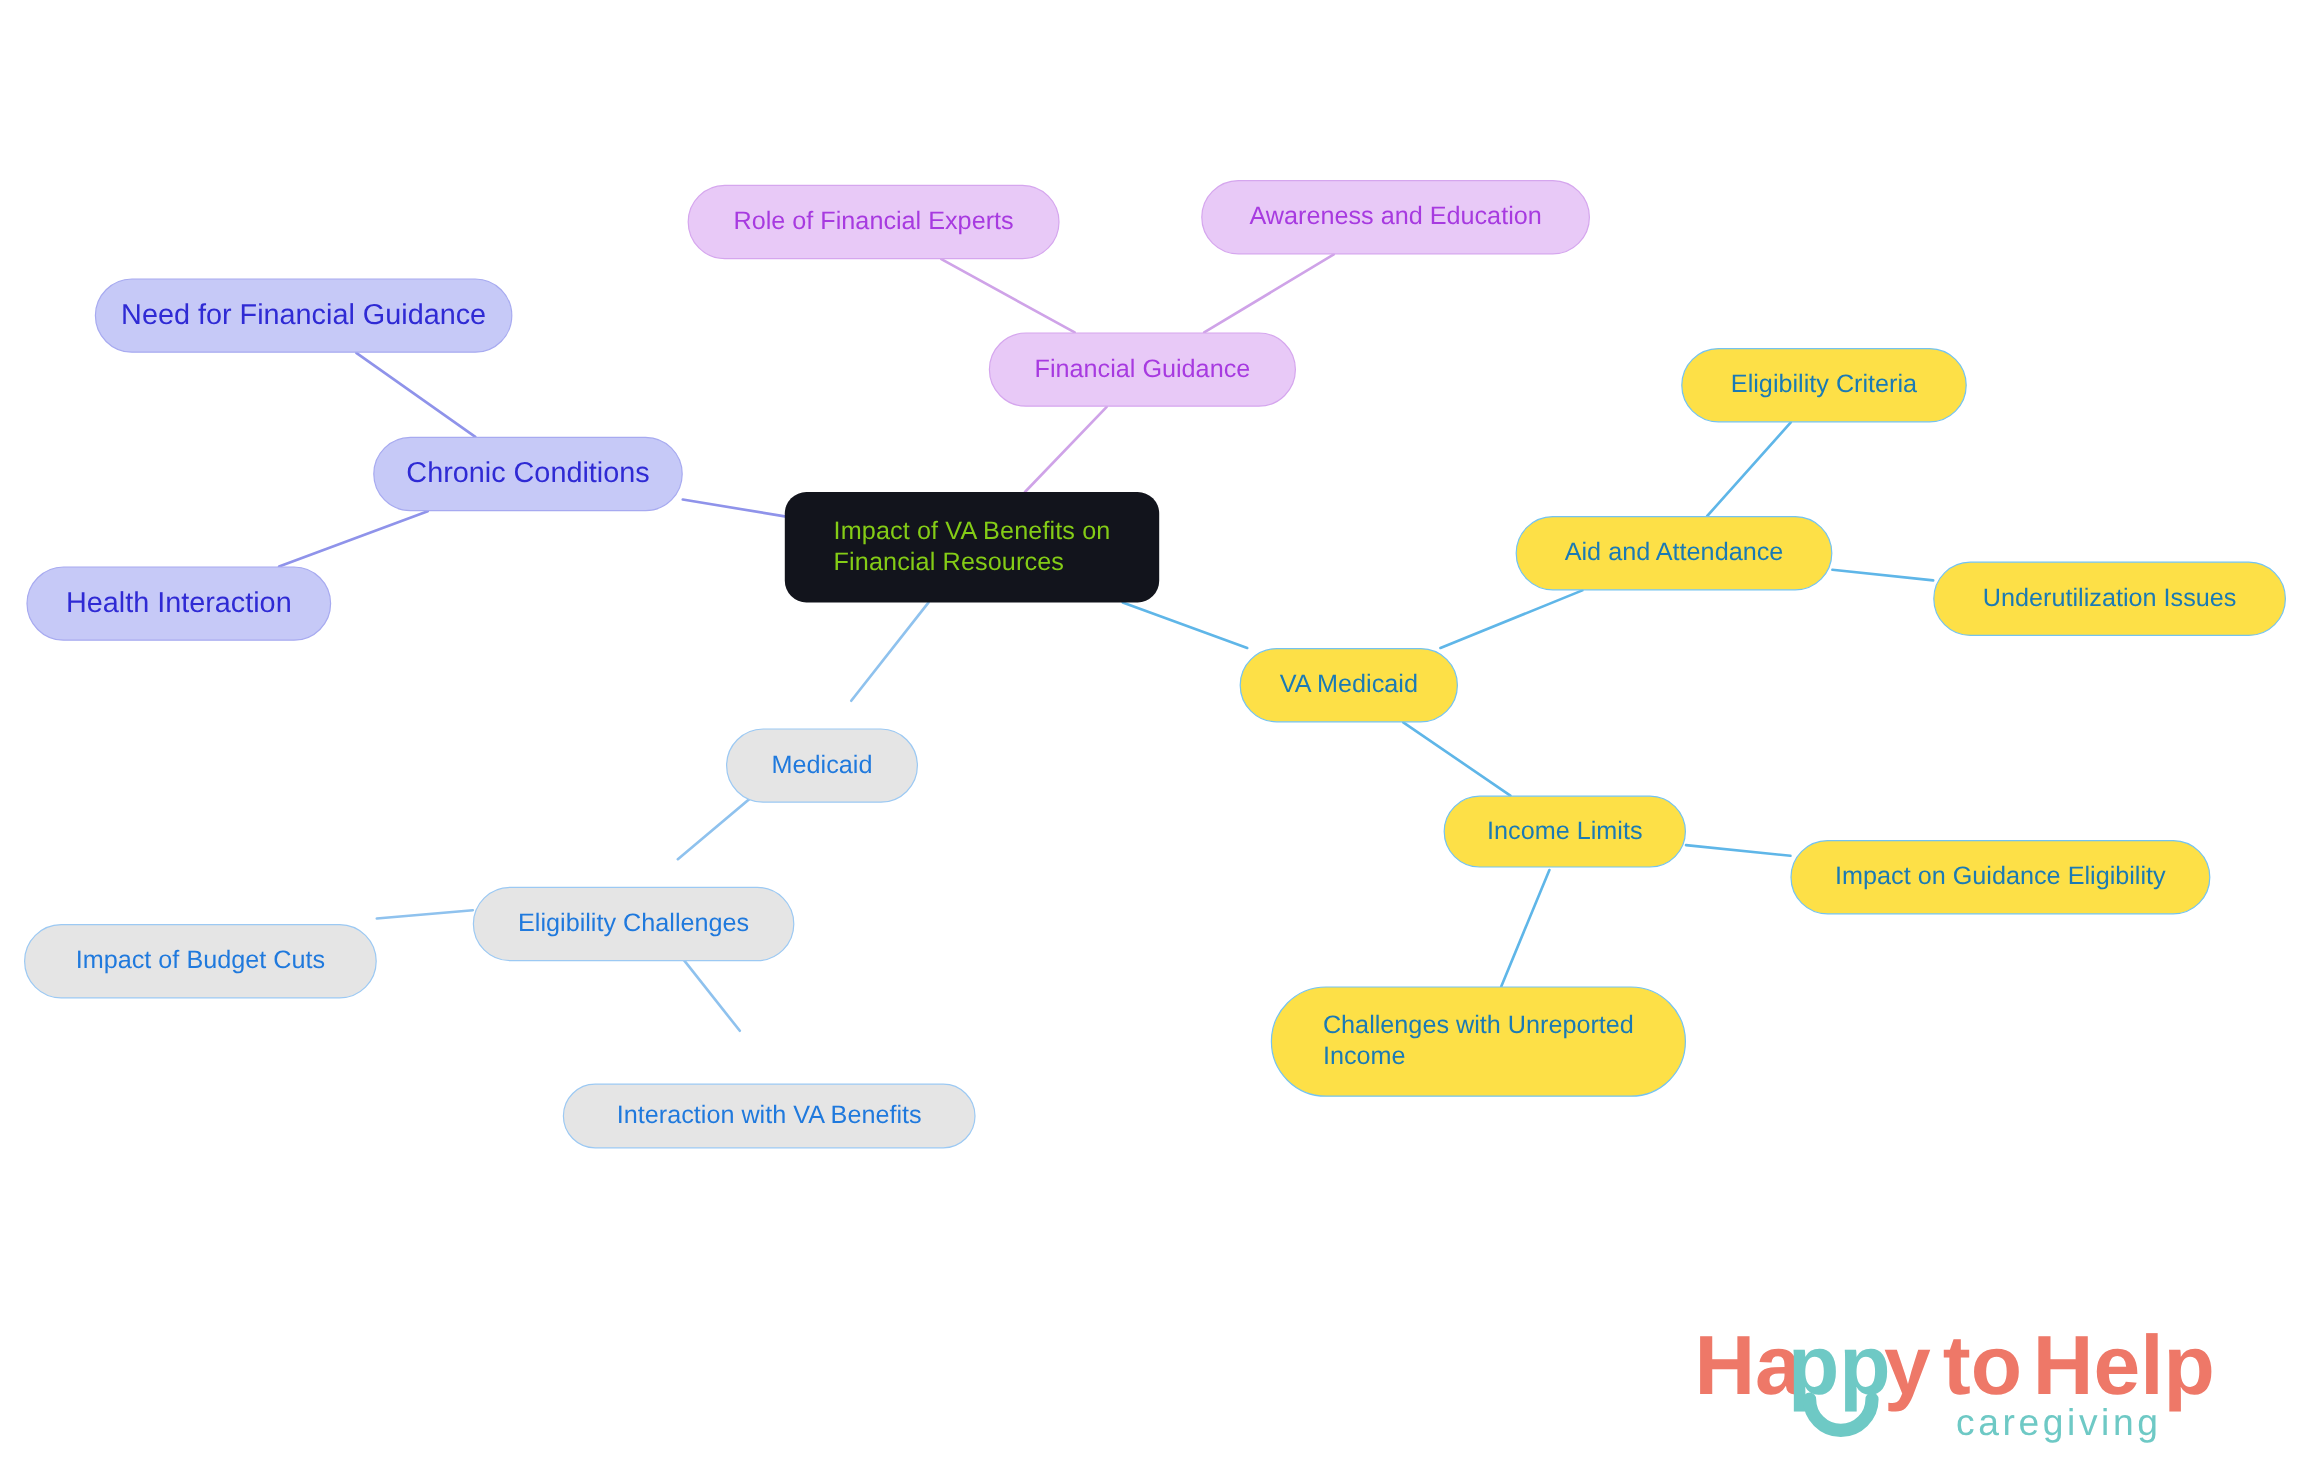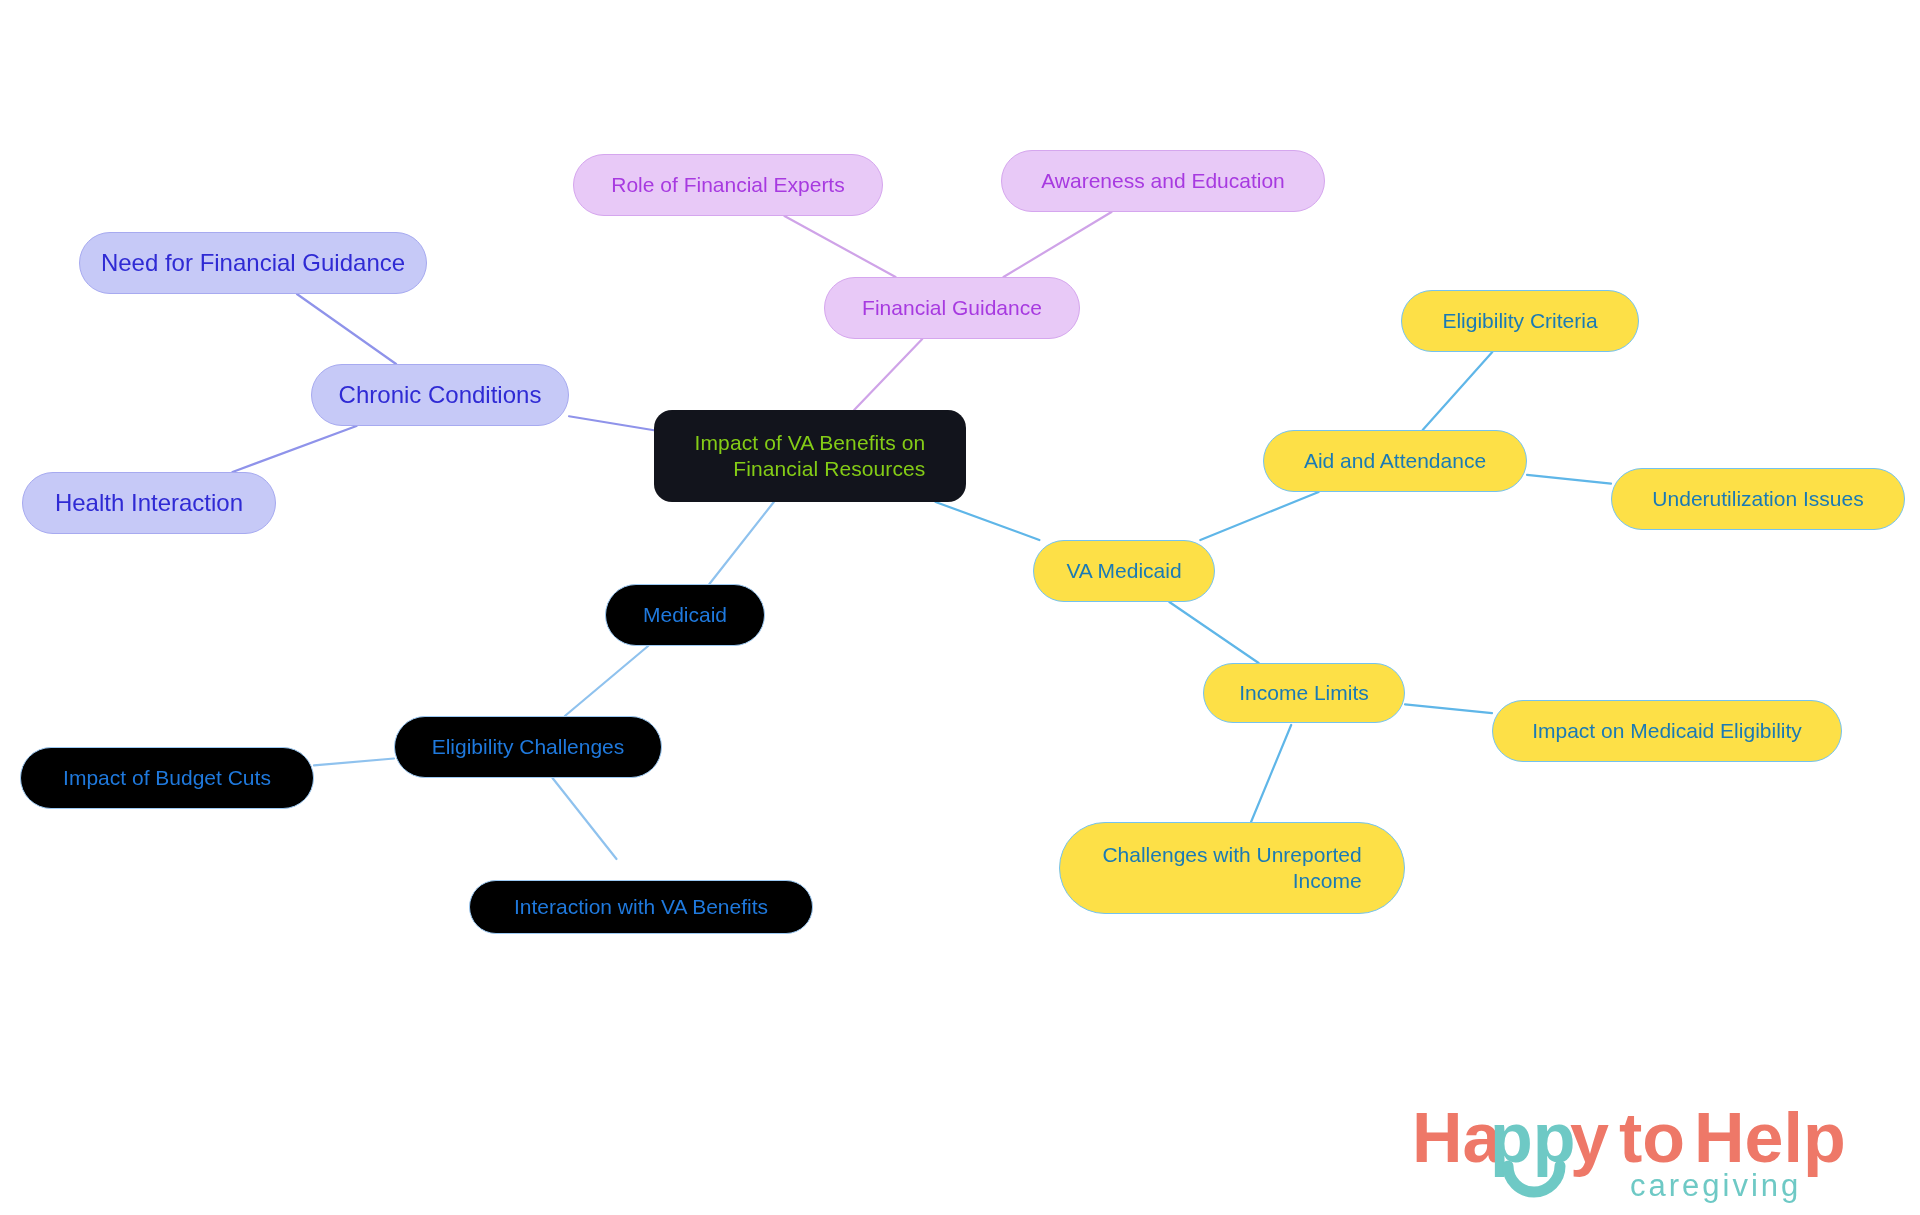--- a/index.html
+++ b/index.html
@@ -25,21 +25,21 @@
     width: 1920px;
     height: 1215px;
     pointer-events: none;
   }
   .node {
     position: absolute;
     box-sizing: border-box;
     display: flex;
     align-items: center;
     justify-content: center;
-    text-align: right;
+    text-align: left;
     border-radius: 999px;
     border-style: solid;
     border-width: 1.5px;
     line-height: 1.25;
     padding: 6px 18px;
     white-space: pre-line;
   }
   .node.root {
     border-radius: 18px;
     border-width: 0;
@@ -60,24 +60,25 @@
     color: #a73ae0;
     font-size: 21px;
   }
   .node.sky {
     background: #fde047;
     border-color: #74c3f0;
     color: #1a7ab5;
     font-size: 21px;
   }
   .node.azure {
-    background: #000000;
+    background: #e5e5e5;
     border-color: #9cc9f3;
     color: #1f79dd;
     font-size: 21px;
+    margin-top: 23px;
   }
   #logo {
     position: absolute;
     left: 1412px;
     top: 1096px;
     width: 470px;
     height: 108px;
   }
 </style>
 </head>
@@ -112,21 +113,21 @@
       <div class="node indigo" style="left: 79px; top: 232px; width: 348px; height: 62px;">Need for Financial Guidance</div>
       <div class="node indigo" style="left: 22px; top: 472px; width: 254px; height: 62px;">Health Interaction</div>
       <div class="node violet" style="left: 824px; top: 277px; width: 256px; height: 62px;">Financial Guidance</div>
       <div class="node violet" style="left: 573px; top: 154px; width: 310px; height: 62px;">Role of Financial Experts</div>
       <div class="node violet" style="left: 1001px; top: 150px; width: 324px; height: 62px;">Awareness and Education</div>
       <div class="node sky" style="left: 1033px; top: 540px; width: 182px; height: 62px;">VA Medicaid</div>
       <div class="node sky" style="left: 1263px; top: 430px; width: 264px; height: 62px;">Aid and Attendance</div>
       <div class="node sky" style="left: 1401px; top: 290px; width: 238px; height: 62px;">Eligibility Criteria</div>
       <div class="node sky" style="left: 1611px; top: 468px; width: 294px; height: 62px;">Underutilization Issues</div>
       <div class="node sky" style="left: 1203px; top: 663px; width: 202px; height: 60px;">Income Limits</div>
-      <div class="node sky" style="left: 1492px; top: 700px; width: 350px; height: 62px;">Impact on Medicaid Eligibility</div>
+      <div class="node sky" style="left: 1492px; top: 700px; width: 350px; height: 62px;">Impact on Guidance Eligibility</div>
       <div class="node sky" style="left: 1059px; top: 822px; width: 346px; height: 92px;">Challenges with Unreported
 Income</div>
       <div class="node azure" style="left: 605px; top: 584px; width: 160px; height: 62px;">Medicaid</div>
       <div class="node azure" style="left: 394px; top: 716px; width: 268px; height: 62px;">Eligibility Challenges</div>
       <div class="node azure" style="left: 20px; top: 747px; width: 294px; height: 62px;">Impact of Budget Cuts</div>
       <div class="node azure" style="left: 469px; top: 880px; width: 344px; height: 54px;">Interaction with VA Benefits</div>
     </div>
 
   <svg id="logo" viewBox="0 0 470 108" xmlns="http://www.w3.org/2000/svg">
     <text x="0" y="66" font-family="Liberation Sans, sans-serif" font-size="70" font-weight="bold" fill="#ee7868">Ha</text>

